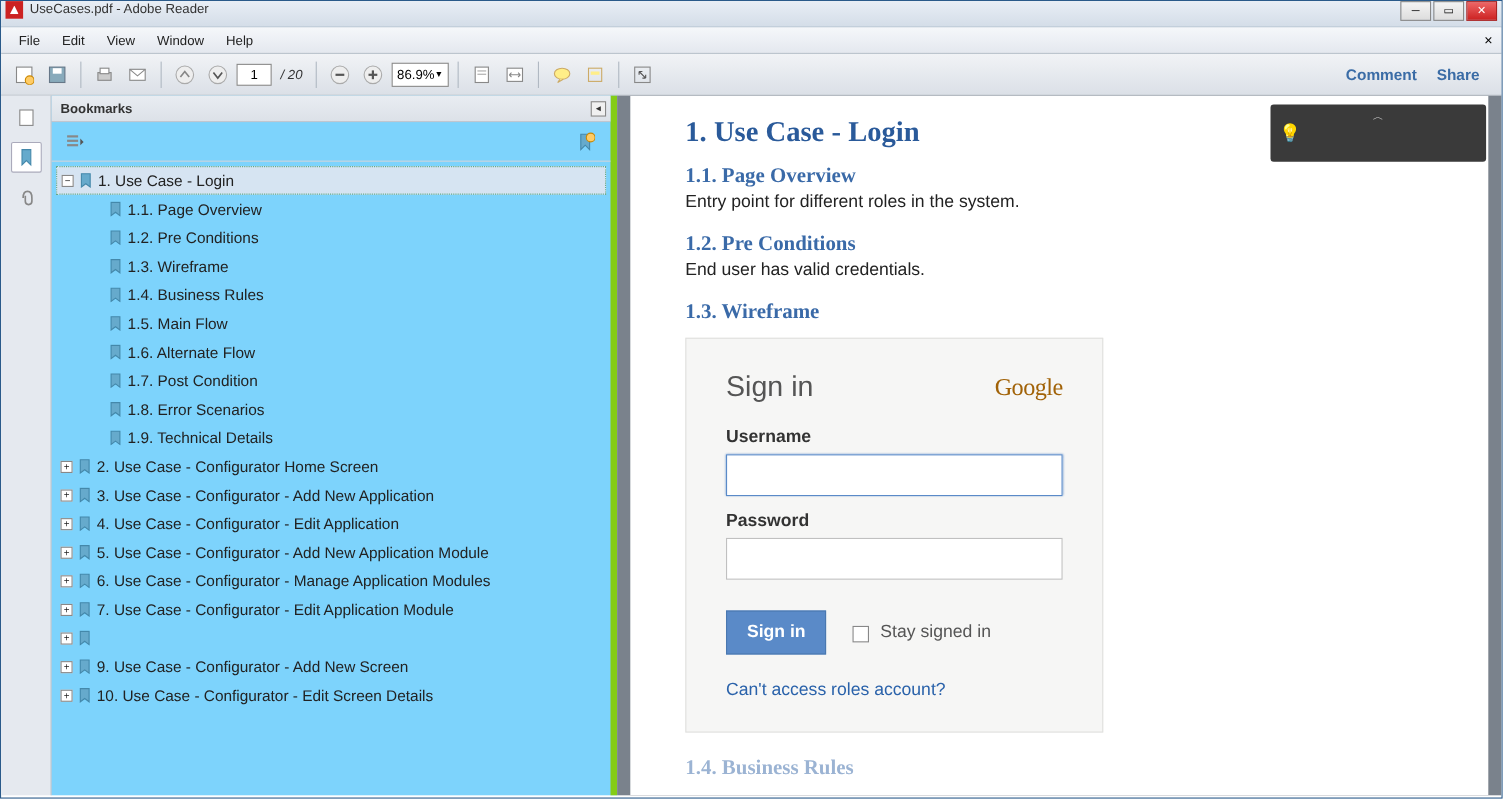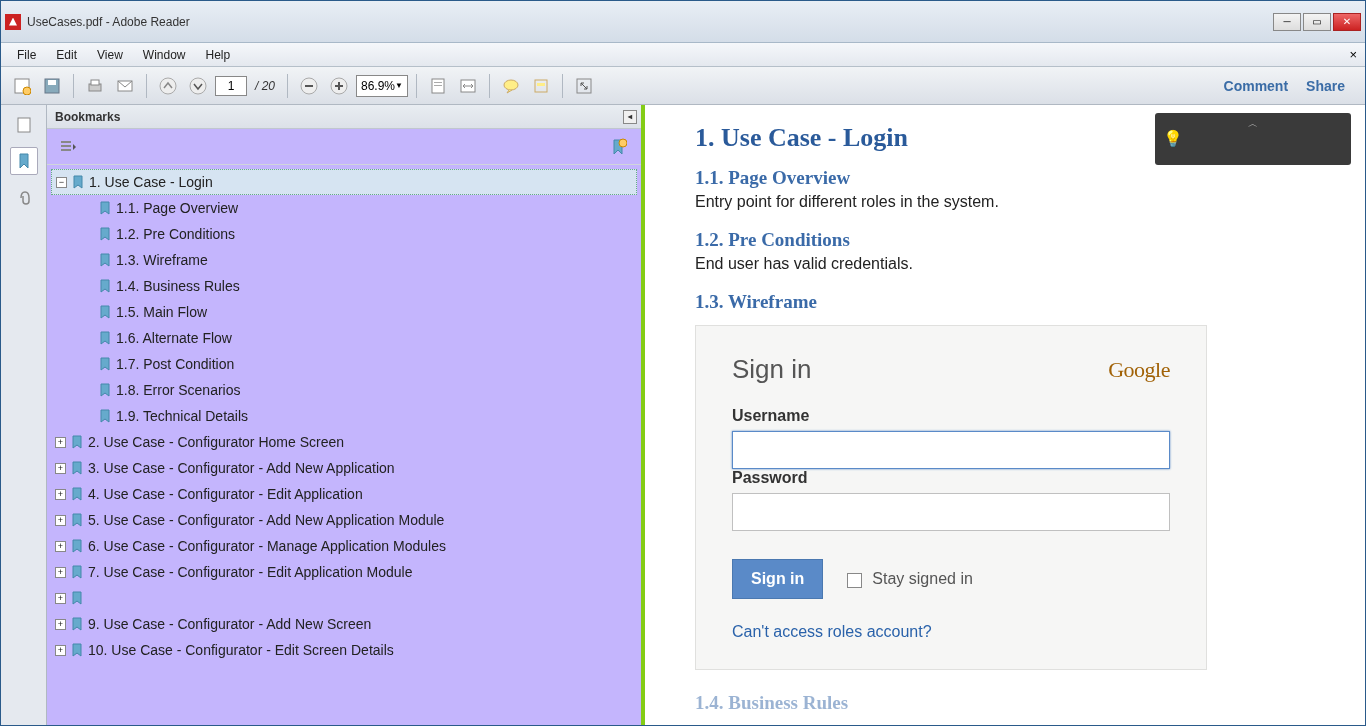--- a/index.html
+++ b/index.html
@@ -1,19 +1,19 @@
 <!DOCTYPE html>
 <html><head>
 <meta charset="utf-8">
 <style>
 * { margin: 0; padding: 0; box-sizing: border-box; font-family: "Segoe UI", Tahoma, sans-serif; }
 body { width: 1366px; height: 726px; overflow: hidden; background: #fff; border: 1px solid #2a5a8a; }
 
 
-.titlebar { height: 42px; background: linear-gradient(#e8eef5, #d4dde8); display: flex; align-items: center; padding: 0 4px; border-bottom: 1px solid #a8b8c8; }
+.titlebar { height: 24px; background: linear-gradient(#e8eef5, #d4dde8); display: flex; padding: 0 4px; border-bottom: 1px solid #a8b8c8; }
 .app-icon { width: 16px; height: 16px; background: #c22; margin-right: 6px; display: flex; align-items: center; justify-content: center; }
 .app-icon::after { content: ""; width: 8px; height: 8px; background: #fff; clip-path: polygon(50% 0, 100% 100%, 0 100%); }
 .title-text { font-size: 12px; color: #333; flex: 1; }
 .winbtns { display: flex; gap: 2px; }
 .winbtn { width: 28px; height: 18px; border: 1px solid #888; background: linear-gradient(#f4f4f4,#ddd); display: flex; align-items: center; justify-content: center; font-size: 10px; cursor: pointer; }
 .winbtn.close { background: linear-gradient(#e66,#c22); color: #fff; border-color: #a22; }
 
 
 .menubar { height: 24px; background: linear-gradient(#f5f7fa,#e4e8ef); display: flex; align-items: center; padding: 0 6px; border-bottom: 1px solid #b5bfc9; position: relative; }
 .menuitem { padding: 3px 10px; font-size: 12px; color: #222; cursor: pointer; }
@@ -32,21 +32,21 @@
 
 
 .main { display: flex; height: 636px; }
 
 
 .leftrail { width: 46px; background: #e5e9ef; border-right: 1px solid #b0b8c2; display: flex; flex-direction: column; align-items: center; padding-top: 6px; gap: 8px; }
 .railbtn { width: 28px; height: 28px; display: flex; align-items: center; justify-content: center; cursor: pointer; border-radius: 2px; }
 .railbtn.active { background: #fff; border: 1px solid #aab; }
 
 
-.bmpanel { width: 598px; background: #c4b5fd; border-right: 4px solid #84cc16; display: flex; flex-direction: column; position: relative; }
+.bmpanel { width: 514px; background: #7dd3fc; border-right: 6px solid #84cc16; display: flex; flex-direction: column; position: relative; }
 .bmhead { height: 24px; background: linear-gradient(#e9edf2,#dce1e8); display: flex; align-items: center; padding: 0 8px; font-size: 12px; font-weight: 600; color: #333; border-bottom: 1px solid #c0c6cf; position: relative; }
 .bmhead .collapse { position: absolute; right: 4px; width: 14px; height: 14px; border: 1px solid #888; background: #f0f0f0; display: flex; align-items: center; justify-content: center; font-size: 8px; cursor: pointer; }
 .bmtools { height: 36px; display: flex; align-items: center; padding: 0 8px; gap: 8px; border-bottom: 1px solid #d0d5dc; position: relative; }
 .bmtools .right-icon { position: absolute; right: 10px; }
 .tree { padding: 4px 4px; overflow-y: auto; flex: 1; font-size: 14px; color: #222; }
 .tree-node { display: flex; align-items: center; height: 26px; padding-left: 4px; gap: 4px; cursor: pointer; white-space: nowrap; }
 .tree-node.selected { background: #d6e4f2; border: 1px dotted #6a8; }
 .expander { width: 11px; height: 11px; border: 1px solid #888; background: #fff; display: flex; align-items: center; justify-content: center; font-size: 9px; line-height: 1; cursor: pointer; flex-shrink: 0; }
 .expander.blank { border: none; background: transparent; }
 .bm-icon { width: 14px; height: 14px; flex-shrink: 0; }
@@ -54,25 +54,25 @@
 .children .tree-node { padding-left: 4px; }
 
 
 .docarea { flex: 1; background: #7a828c; position: relative; overflow: hidden; }
 .page { margin: 0 auto; width: 780px; background: #fff; min-height: 100%; padding: 18px 50px 0 50px; font-family: Arial, sans-serif; color: #222; }
 .page h1 { font-family: "Times New Roman", serif; font-size: 26px; font-weight: bold; color: #2a5a9a; margin-bottom: 14px; }
 .page h2 { font-family: "Times New Roman", serif; font-size: 19px; font-weight: bold; color: #3a6aa8; margin-bottom: 4px; margin-top: 18px; }
 .page p { font-size: 16px; color: #222; margin-bottom: 10px; }
 
 
-.wf { width: 512px; background: #f6f6f5; border: 1px solid #e0e0de; padding: 28px 36px; margin-top: 12px; }
+.wf { width: 380px; background: #f6f6f5; border: 1px solid #e0e0de; padding: 28px 36px; margin-top: 12px; }
 .wf-top { display: flex; align-items: center; justify-content: space-between; margin-bottom: 22px; }
 .wf-title { font-size: 26px; color: #555; }
 .wf-google { font-family: "Times New Roman", serif; font-size: 22px; color: #a16207; letter-spacing: -0.5px; }
-.wf-label { font-size: 16px; font-weight: 600; color: #333; margin-bottom: 6px; }
+.wf-label { font-size: 16px; font-weight: 600; color: #333; margin-top: 14px; margin-bottom: 6px; }
 .wf-input { width: 100%; height: 38px; border: 1px solid #c0c0c0; background: #fff; }
 .wf-input.focus { border: 1px solid #5a8ac8; box-shadow: 0 0 2px #5a8ac8; }
 .wf-row { display: flex; align-items: center; gap: 24px; margin-top: 28px; }
 .wf-btn { background: #5a8ac8; color: #fff; font-size: 16px; font-weight: 600; padding: 10px 18px; border: 1px solid #4a78b0; cursor: pointer; }
 .wf-chk-wrap { display: flex; align-items: flex-end; gap: 10px; }
 .wf-chk { width: 15px; height: 15px; border: 1px solid #888; background: #fff; }
 .wf-stay { font-size: 16px; color: #555; }
 .wf-link { display: block; margin-top: 24px; color: #2a62aa; font-size: 16px; cursor: pointer; }
 
 

